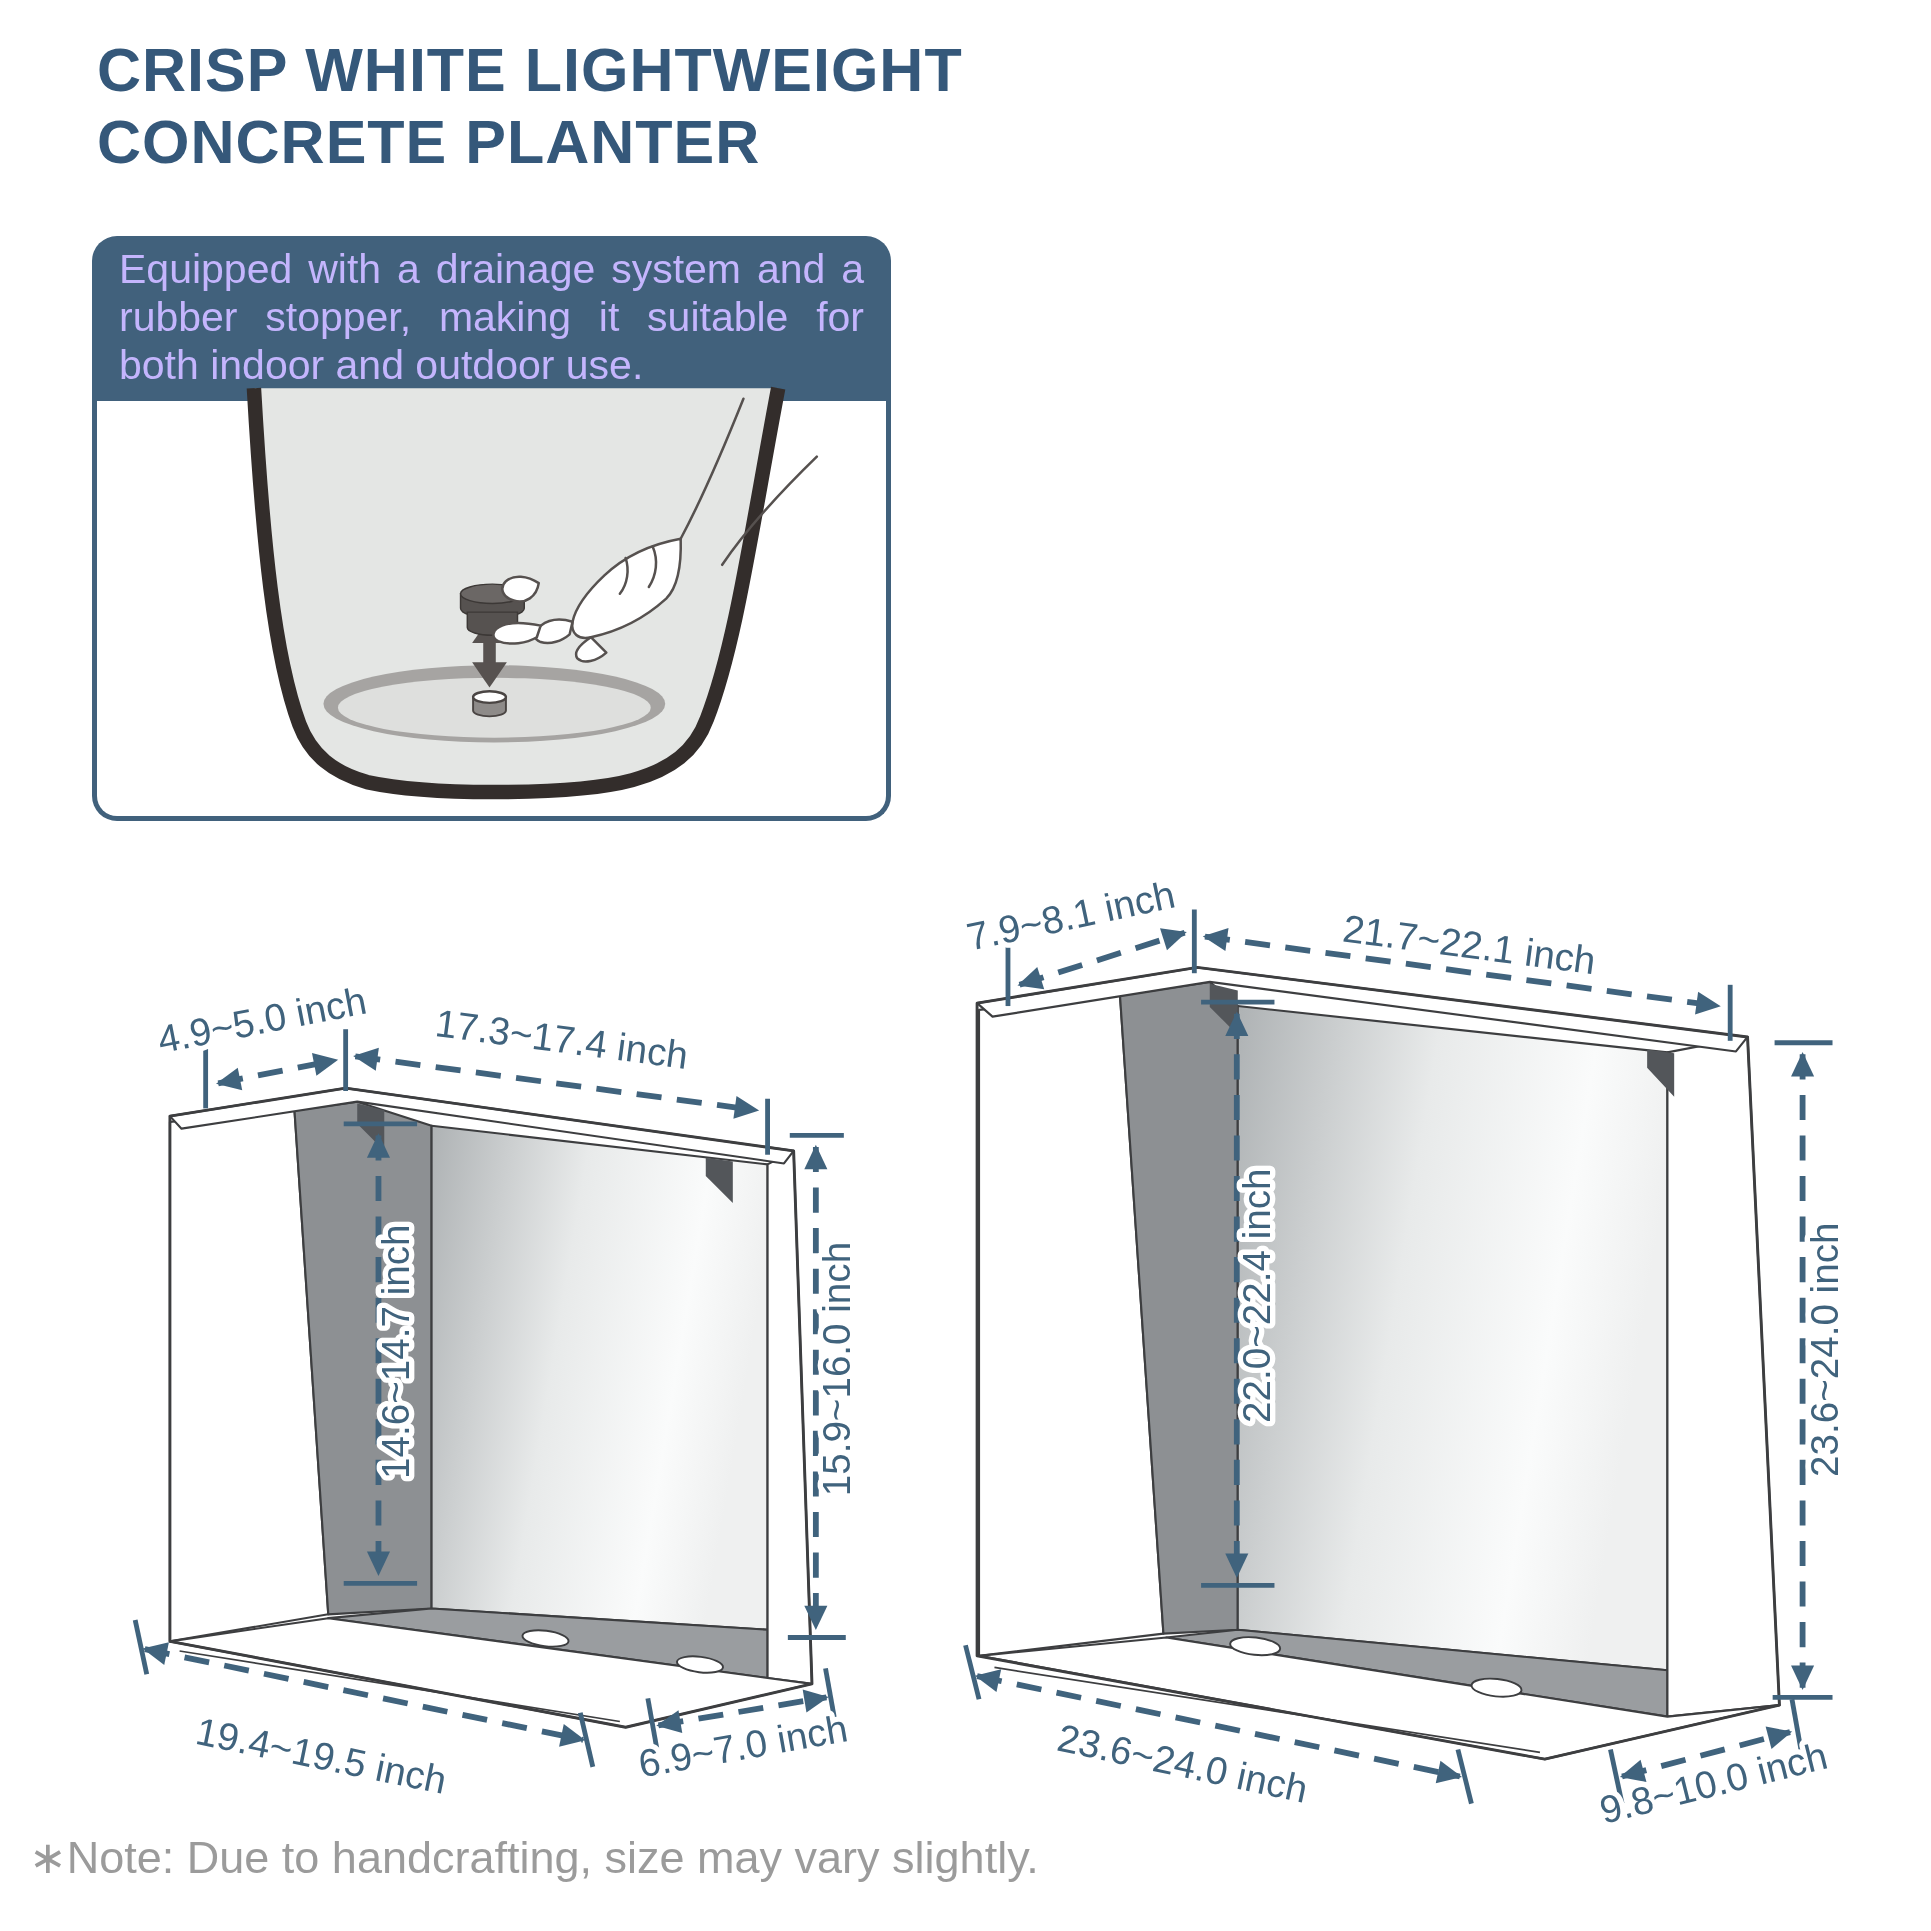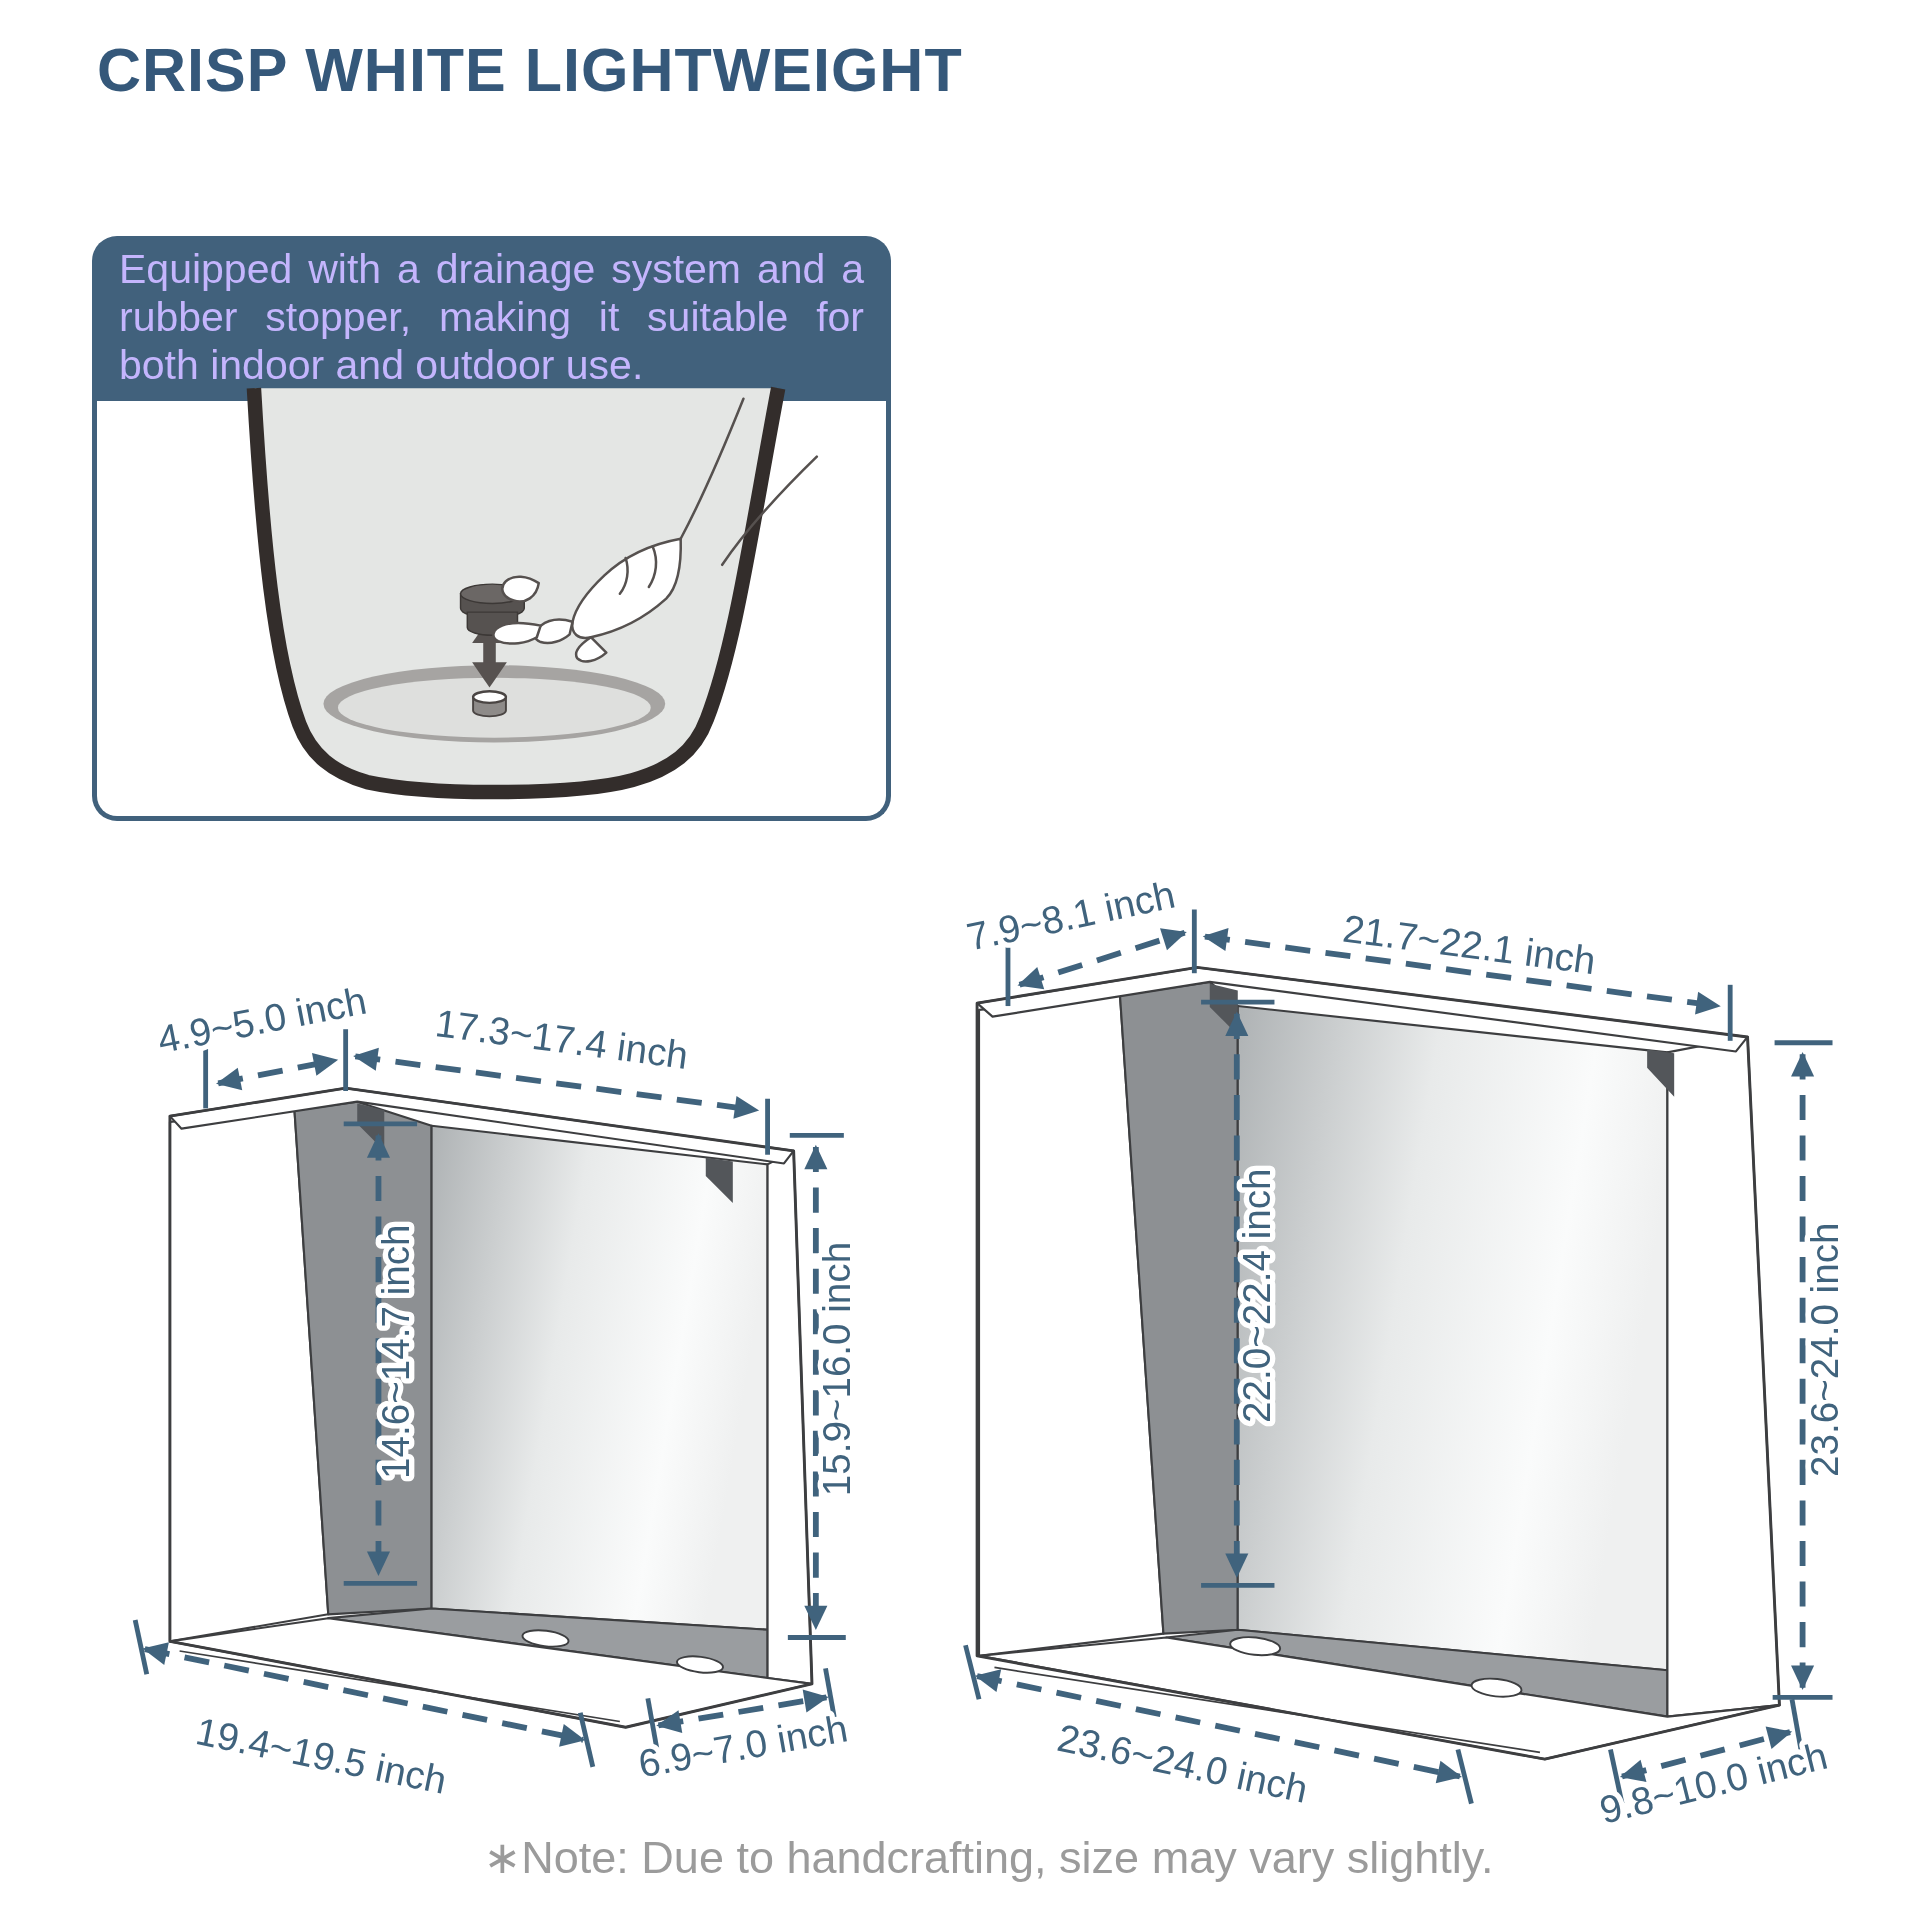--- a/index.html
+++ b/index.html
@@ -21,30 +21,31 @@
   .dim{stroke:#40637d;stroke-width:6;fill:none;stroke-dasharray:26 16;}
   .tick{stroke:#40637d;stroke-width:5;fill:none;}
   .dimlabel{fill:#40637d;font-size:40px;font-weight:500;text-anchor:middle;
             stroke:#ffffff;stroke-width:11;paint-order:stroke;stroke-linejoin:round;}
   .edge{stroke:#3d3e40;stroke-width:2.2;stroke-linejoin:round;}
   .sil{stroke:#3d3e40;stroke-width:3;fill:none;stroke-linejoin:round;}
   .thin{stroke:#3d3e40;stroke-width:1.8;fill:none;}
   .hand{stroke:#56514f;stroke-width:2.6;fill:none;stroke-linecap:round;}
   .handfill{stroke:#56514f;stroke-width:2.6;fill:#ffffff;stroke-linejoin:round;}
   
-  .note{position:absolute;left:0;top:1831px;width:100%;z-index:3;text-align:center;
-        padding-left:46px;box-sizing:border-box;color:#9b9b9b;font-size:45px;font-weight:500;}
+  .note{position:absolute;left:0;top:1831px;width:100%;z-index:3;text-align:left;
+        padding-left:29px;box-sizing:border-box;color:#9b9b9b;font-size:45px;font-weight:500;}
 </style>
 </head>
 <body>
 
 <div id="canvas">
 
   <div class="title">
     <div>CRISP WHITE LIGHTWEIGHT</div>
+    <div>CONCRETE PLANTER</div>
   </div>
 
   <div class="card">
     <div class="card-header">
       <p>Equipped with a drainage system and a rubber stopper, making it suitable for both indoor and outdoor use.</p>
     </div>
     <div class="card-body"></div>
   </div>
 
   <div class="note">∗Note: Due to handcrafting, size may vary slightly.</div>

